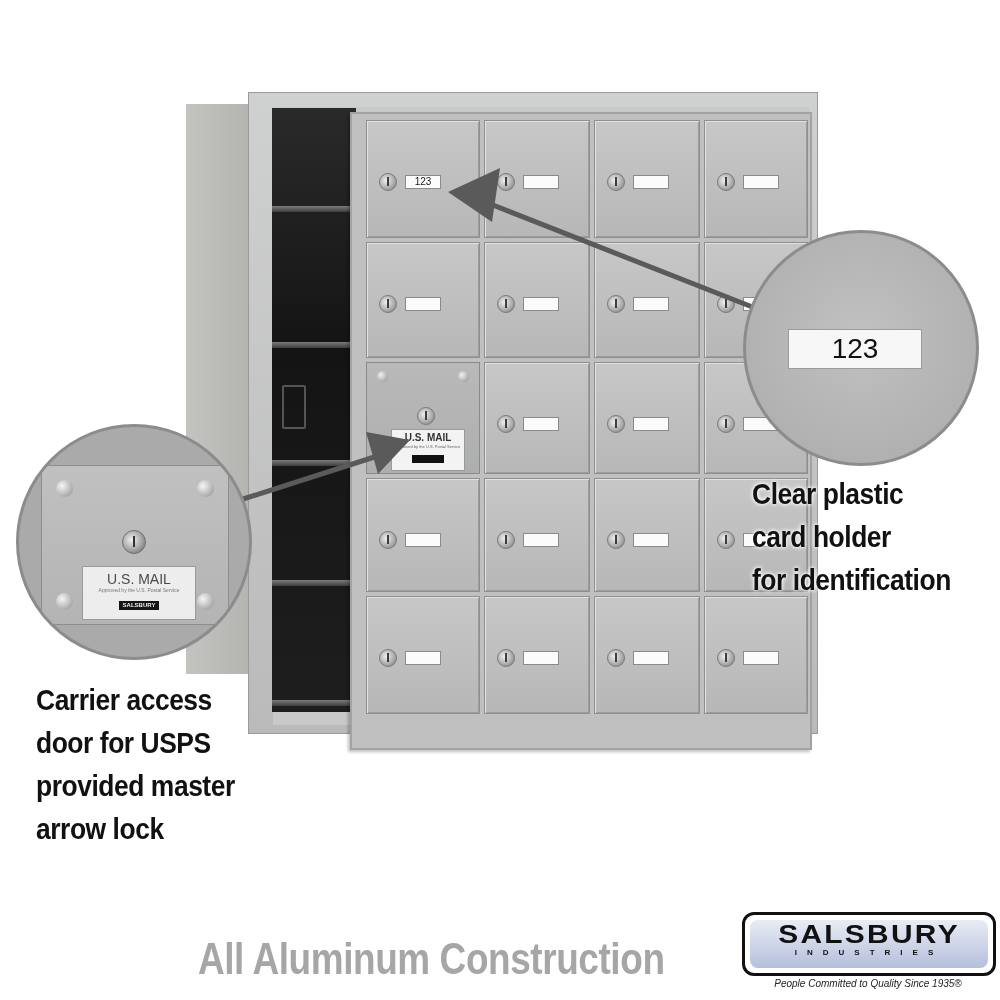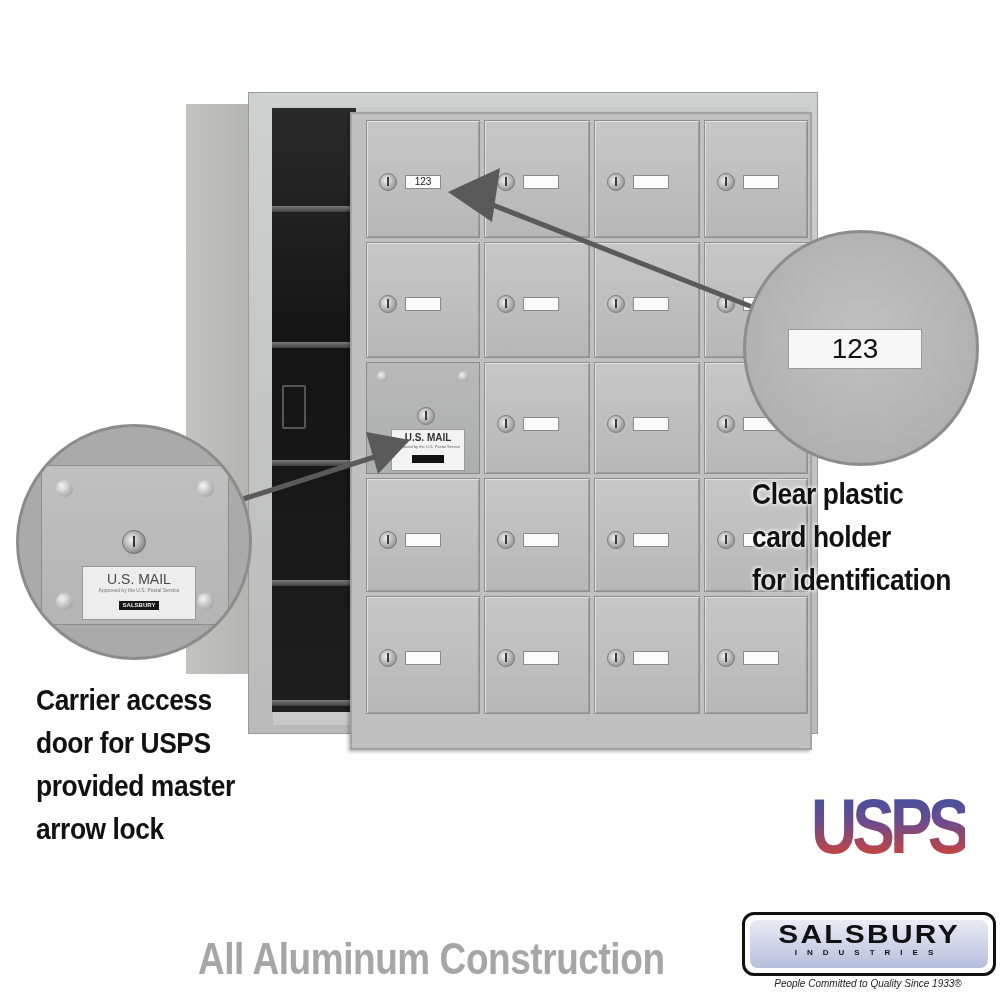--- a/index.html
+++ b/index.html
@@ -223,22 +223,21 @@
 <div class="callout callout-left">
   <div>Carrier access</div>
   <div>door for USPS</div>
   <div>provided master</div>
   <div>arrow lock</div>
 </div>
 
 <div class="footer-claim">All Aluminum Construction</div>
 
 <div class="usps-logo">
-  <div><span class="usps-word">USPS</span></div>
 </div>
 
 <div class="salsbury-badge">
   <div class="salsbury-inner">
     <div><span class="salsbury-name">SALSBURY</span></div>
     <div class="salsbury-sub">INDUSTRIES</div>
   </div>
 </div>
-<div class="salsbury-tagline">People Committed to Quality Since 1933®</div>
+<div class="salsbury-tagline">People Committed to Quality Since 1935®</div>
 
 </body></html>

